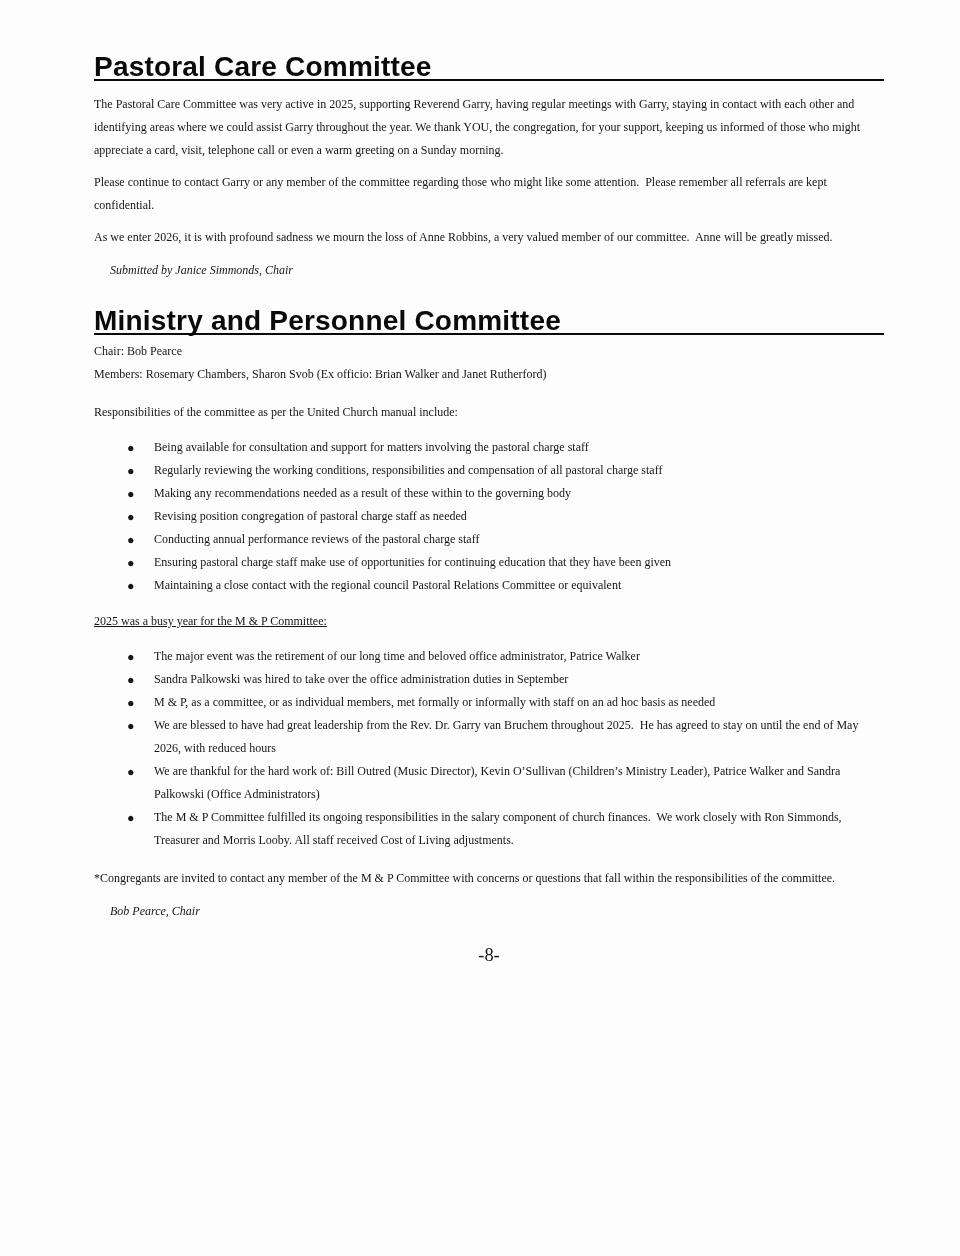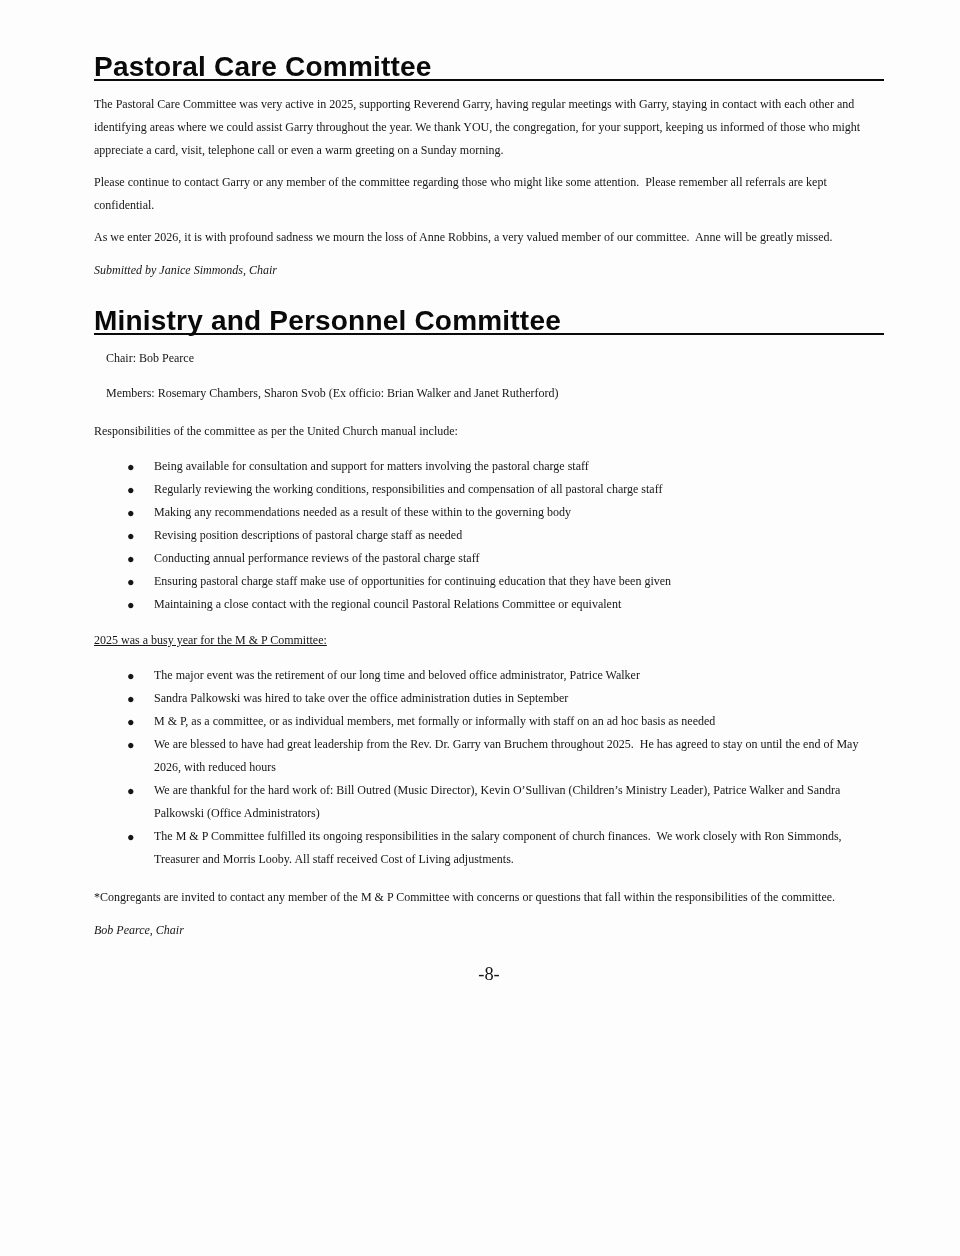--- a/index.html
+++ b/index.html
@@ -28,27 +28,27 @@
     margin: 10px 0 12px 0;
     border-bottom: 2px solid #0a0a0a;
   }
   .section-ministry .section-title { margin-bottom: 5px; }
   .body-text, p, li {
     font-size: 12px;
     line-height: 23px;
     white-space: pre-wrap;
   }
   p { margin: 0 0 9px 0; }
-  p.tight { margin: 12px; }
+  p.tight { margin: 0; }
   p.intro { margin: 15px 0 12px 0; }
   p.year-intro { margin: 13px 0 12px 0; text-decoration: underline; }
   p.note { margin: 15px 0 9px 0; font-family: Liberation Serif, serif; }
   .byline {
     font-style: italic;
-    margin: 10px 0 0 0;
+    margin: 10px 0 0 16px;
   }
   .section-pastoral { margin-bottom: 26px; }
   ul.bullet-list {
     margin: 0 0 0 0;
     padding: 0 0 0 60px;
     list-style: none;
   }
   ul.bullet-list li {
     position: relative;
     margin: 0;
@@ -92,21 +92,21 @@
     <p class="intro">Responsibilities of the committee as per the United Church manual include:</p>
     <ul class="bullet-list">
 
         <li>Being available for consultation and support for matters involving the pastoral charge staff</li>
 
 
         <li>Regularly reviewing the working conditions, responsibilities and compensation of all pastoral charge staff</li>
 
         <li>Making any recommendations needed as a result of these within to the governing body</li>
 
-        <li>Revising position descriptions of pastoral charge staff as needed</li>
+        <li>Revising position congregation of pastoral charge staff as needed</li>
 
         <li>Conducting annual performance reviews of the pastoral charge staff</li>
 
         <li>Ensuring pastoral charge staff make use of opportunities for continuing education that they have been given</li>
 
         <li>Maintaining a close contact with the regional council Pastoral Relations Committee or equivalent</li>
       </ul>
     <p class="year-intro">2025 was a busy year for the M &amp; P Committee:</p>
     <ul class="bullet-list">
 

